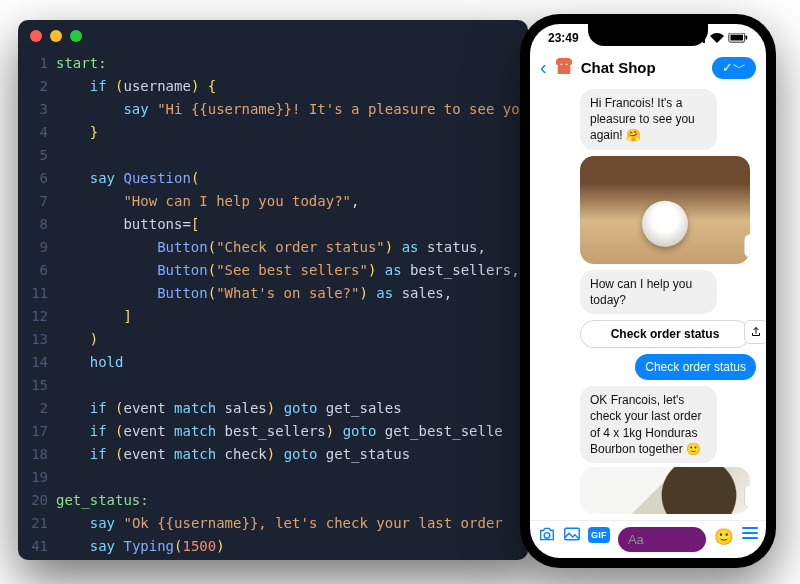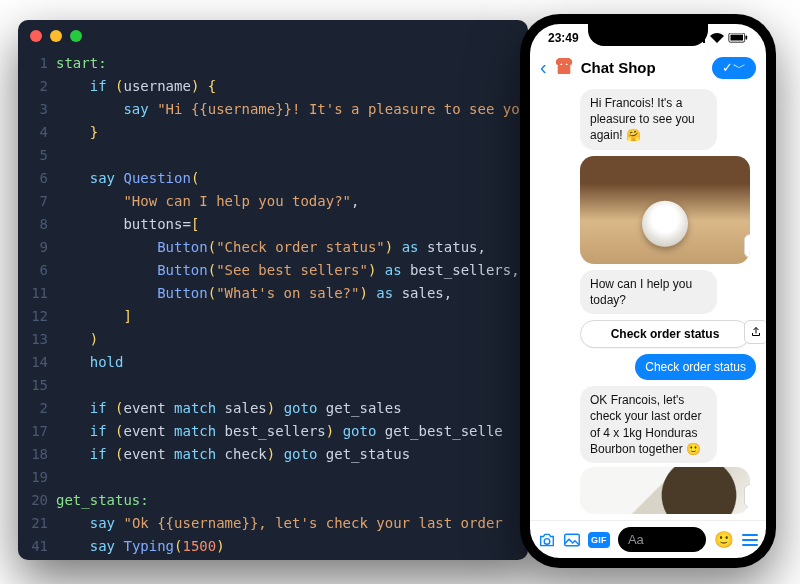--- a/index.html
+++ b/index.html
@@ -177,27 +177,27 @@
     border-radius:18px;
     padding:6px 0;
     text-align:center;
     font-size:12px;
     font-weight:600;
     box-shadow:0 1px 1px rgba(0,0,0,.04);
   }
 
   .composer {
     border-top:1px solid #eee;
-    display:flex; align-items:center;
+    display:flex; align-items:flex-start;
     padding:6px 8px; gap:8px;
     color:#0a84ff;
   }
   .composer .field {
     flex:1;
-    background:#000000;
+    background:#701a75;
     border-radius:16px;
     padding:5px 10px;
     color:#8e8e93;
     font-size:13px;
   }
   .composer svg, .composer .gif, .composer .emoji, .composer .hamb {
     flex-shrink:0;
   }
   .gif {
     background:#0a84ff; color:#fff;

